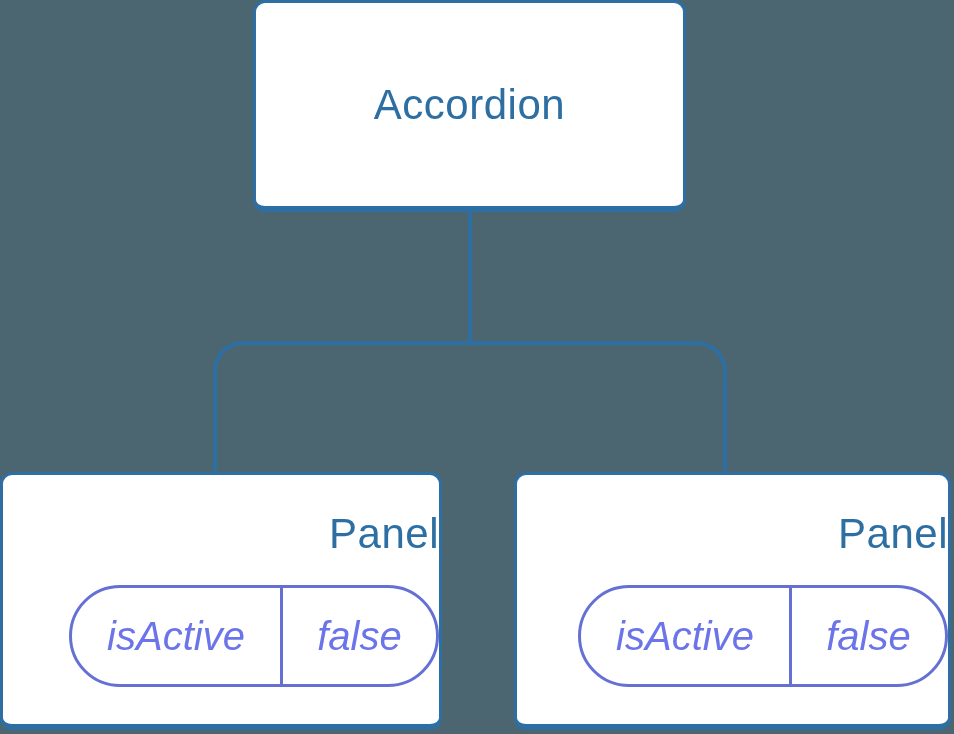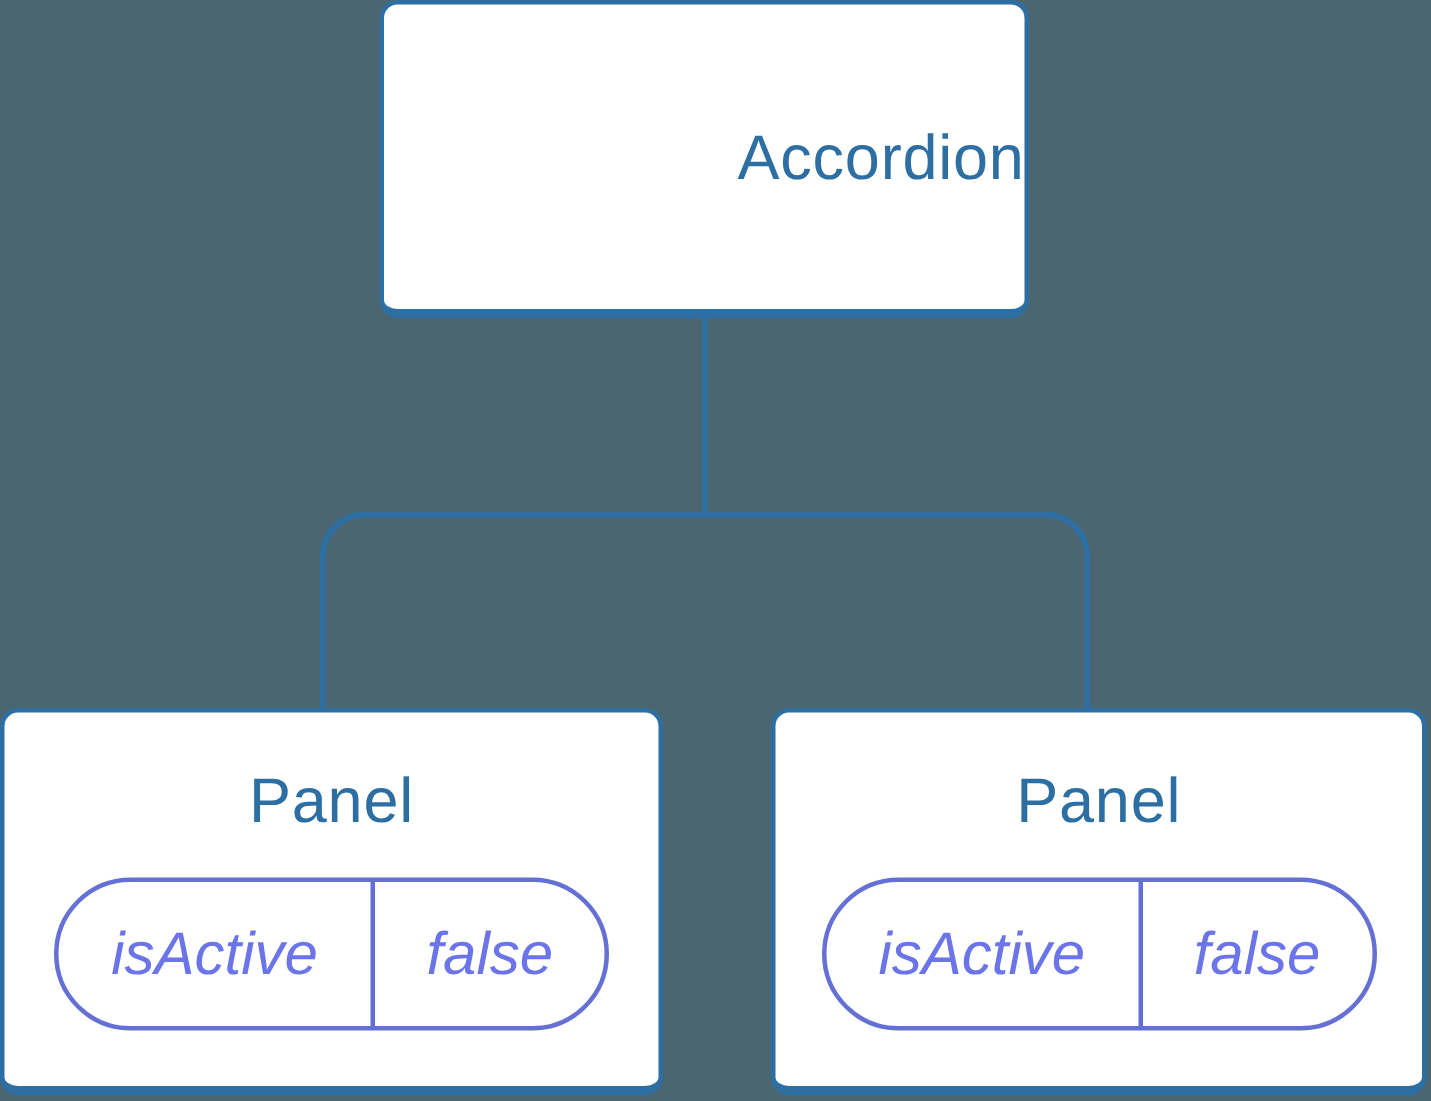--- a/index.html
+++ b/index.html
@@ -26,21 +26,21 @@
   .node {
     position: absolute;
     background: var(--node-fill);
     border: 3px solid var(--blue);
     border-bottom-width: 6px;
     border-radius: 12px;
   }
   .root-node {
     left: 253px; top: 0;
     width: 433px; height: 212px;
-    display: flex; align-items: center; justify-content: flex-end;
+    display: flex; align-items: center; justify-content: center;
   }
   .node-label {
     font-size: 42px;
     font-weight: 500;
     line-height: 50px;
     color: var(--blue);
     letter-spacing: 0.5px;
   }
 
   
@@ -58,21 +58,21 @@
     border-bottom: none;
     border-radius: 30px 30px 0 0;
   }
 
   
   .panel-node {
     top: 472px;
     height: 258px;
     display: flex;
     flex-direction: column;
-    align-items: center;
+    align-items: flex-end;
     padding-top: 34px;
     gap: 26px;
   }
   .panel-left  { left: 0;     width: 442px; }
   .panel-right { left: 514px; width: 437px; }
 
   
   .pill {
     display: flex;
     width: 370px; height: 102px;

